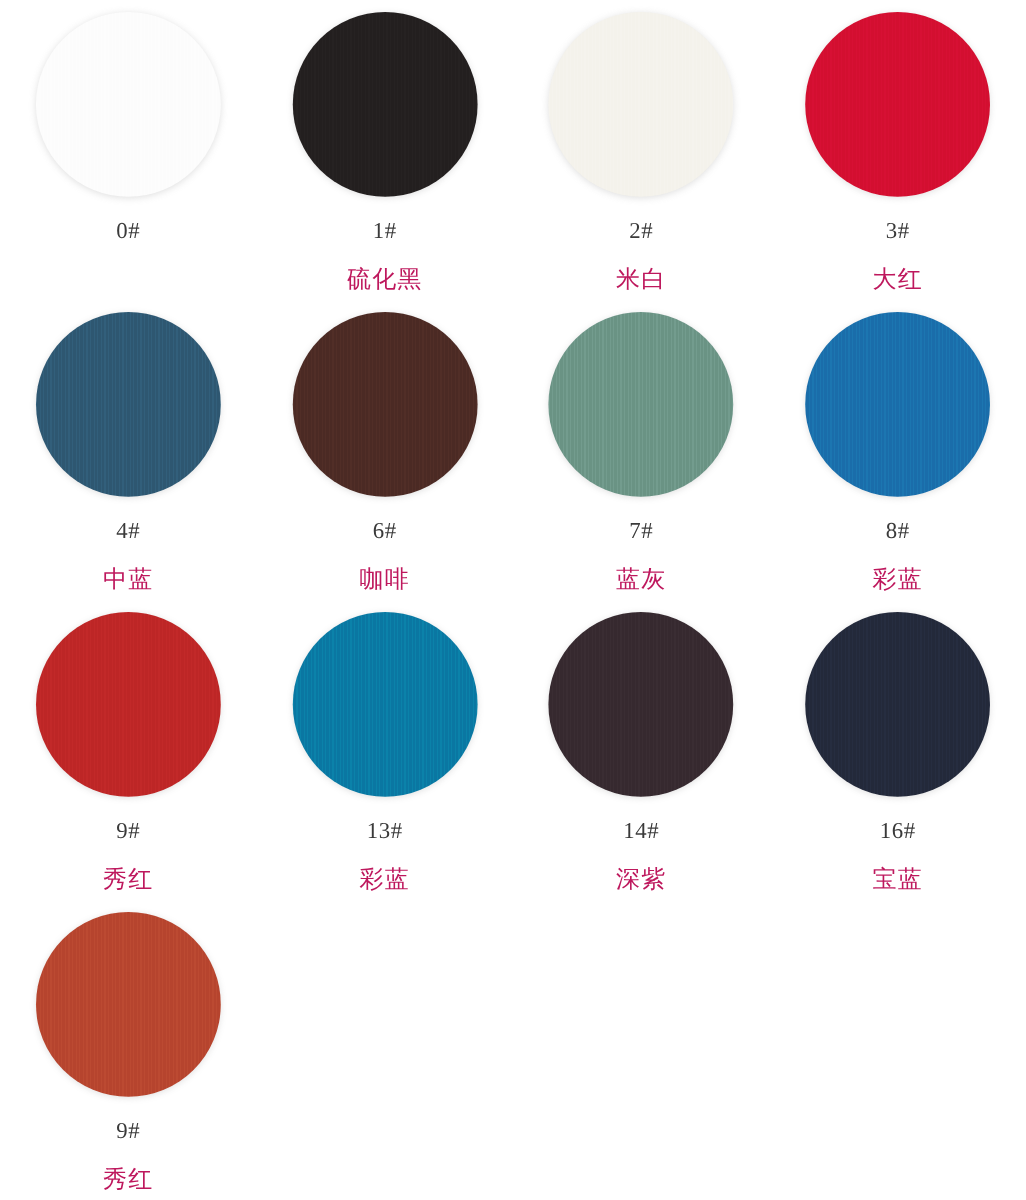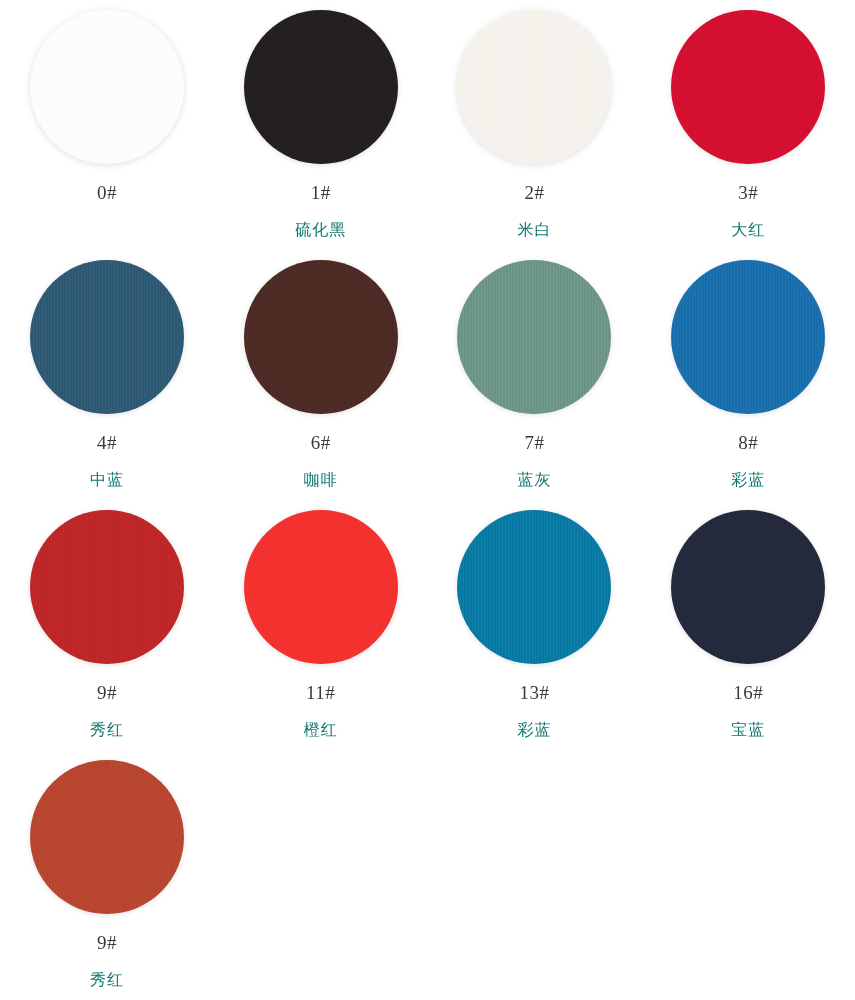--- a/index.html
+++ b/index.html
@@ -76,23 +76,23 @@
     font-size: 19px;
     line-height: 1;
     color: #3a3a3a;
     letter-spacing: 0.5px;
     font-family: "Liberation Serif", "DejaVu Serif", serif;
     white-space: nowrap;
   }
 
   .swatch-name {
     margin-top: 20px;
-    font-size: 16px;
+    font-size: 20px;
     line-height: 1;
-    color: #0f766e;
+    color: #be185d;
     letter-spacing: 1px;
     font-family: "DejaVu Sans", "Liberation Sans", sans-serif;
     white-space: nowrap;
   }
 
   .swatch-name:empty {
     display: none;
   }
 </style>
 </head>
@@ -156,31 +156,31 @@
     </div>
     <div class="swatch-cell">
       <div class="swatch-disc-wrap">
         <div class="swatch-disc" title="秀红" style="background: rgb(191, 39, 39);"></div>
       </div>
       <div class="swatch-code">9#</div>
       <div class="swatch-name">秀红</div>
     </div>
     <div class="swatch-cell">
       <div class="swatch-disc-wrap">
-        <div class="swatch-disc" title="橙红" style="background: rgb(244, 49, 46);"></div>
-      </div>
-      <div class="swatch-code">11#</div>
-      <div class="swatch-name">橙红</div>
-    </div>
-    <div class="swatch-cell">
-      <div class="swatch-disc-wrap">
         <div class="swatch-disc" title="彩蓝" style="background: rgb(10, 123, 165);"></div>
       </div>
       <div class="swatch-code">13#</div>
       <div class="swatch-name">彩蓝</div>
+    </div>
+    <div class="swatch-cell">
+      <div class="swatch-disc-wrap">
+        <div class="swatch-disc" title="深紫" style="background: rgb(55, 42, 48);"></div>
+      </div>
+      <div class="swatch-code">14#</div>
+      <div class="swatch-name">深紫</div>
     </div>
     <div class="swatch-cell">
       <div class="swatch-disc-wrap">
         <div class="swatch-disc" title="宝蓝" style="background: rgb(36, 42, 60);"></div>
       </div>
       <div class="swatch-code">16#</div>
       <div class="swatch-name">宝蓝</div>
     </div>
     <div class="swatch-cell">
       <div class="swatch-disc-wrap">

